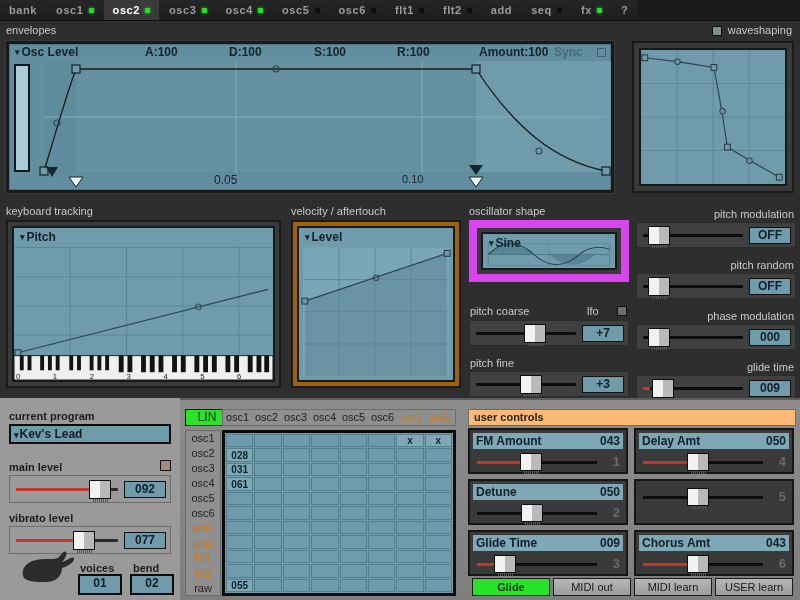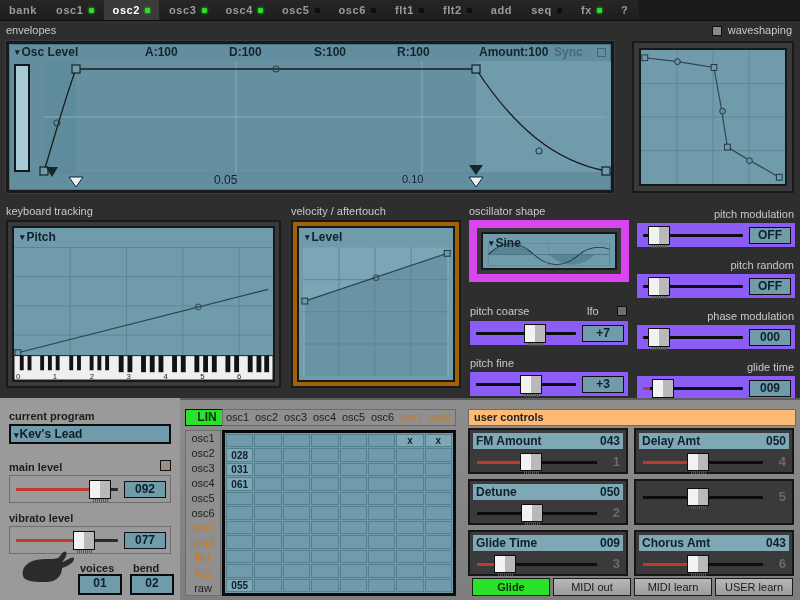--- a/index.html
+++ b/index.html
@@ -75,21 +75,21 @@
   #vaPanel{ position:absolute; left:291px; top:220px; width:170px; height:168px;
     background:#a16207; border:2px solid #1a1a1a; padding:4px; }
   #vaInner{ position:relative; width:100%; height:100%;
     background:#6f9bab; border:2px solid #14191b; }
   #osPanel{ position:absolute; left:469px; top:220px; width:160px; height:62px;
     background:#3a3a3a; border:8px solid #d946ef; padding:4px; }
   #osInner{ position:relative; width:100%; height:100%;
     background:#6f9bab; border:2px solid #14191b; }
 
   
-  .sliderRow{ position:absolute; background:#8b5cf6; border:1px solid #2b2b2b;
+  .sliderRow{ position:absolute; background:#404040; border:1px solid #2b2b2b;
      height:26px; display:flex; align-items:center; }
   .srLabel{ position:absolute; font-size:11px; color:#c9c9c9; }
   .track{ position:relative; height:3px; background:#0d0d0d; flex:1;
           margin:0 6px 0 6px; border-radius:1px;}
   .track .fill{ position:absolute; left:0; top:0; height:100%; background:#c0392b; }
   .knob{ position:absolute; top:-8px; width:22px; height:19px;
          background:linear-gradient(90deg,#f2f2f2 0 48%,#b9b9b9 48% 100%);
          border:1px solid #0e0e0e; }
   .knob:after{ content:""; position:absolute; left:3px; bottom:-4px; width:16px; height:3px;
          background:repeating-linear-gradient(90deg,#555 0 1px,transparent 1px 2px); }
@@ -117,21 +117,21 @@
   .numBox{ position:absolute; width:44px; height:21px; background:#0b0b0b; padding:2px;}
   .numBox>div{ width:100%; height:100%; background:#6f9bab; color:#0f2028;
       font-size:12px; font-weight:bold; text-align:center; line-height:15px;}
 
   
   #rhino{ position:absolute; left:18px; top:548px; width:62px; height:40px; }
 
   
   #linBtn{ position:absolute; left:185px; top:409px; width:44px; height:17px;
      background:#2ae22a; border:1px solid #0d0d0d; color:#073007;
-     font-size:12px; font-weight:bold; text-align:center; line-height:15px; }
+     font-size:12px; font-weight:normal; text-align:center; line-height:15px; }
   #matColHdr{ position:absolute; left:222px; top:409px; width:234px; height:17px;
      background:#8f8f8f; border:1px solid #6c6c6c; display:flex; }
   #matColHdr div{ flex:1; font-size:11px; color:#1e1e1e; text-align:center; line-height:15px;}
   #matColHdr div.amber{ color:#cc7a1a; }
   #matRowHdr{ position:absolute; left:185px; top:430px; width:36px; height:166px;
      background:#8f8f8f; border:1px solid #6c6c6c; display:flex; flex-direction:column;}
   #matRowHdr div{ flex:1; font-size:11px; color:#1e1e1e; text-align:center;
      display:flex; align-items:center; justify-content:center;}
   #matRowHdr div.amber{ color:#cc7a1a; }
   #matGrid{ position:absolute; left:222px; top:430px; width:234px; height:166px;

